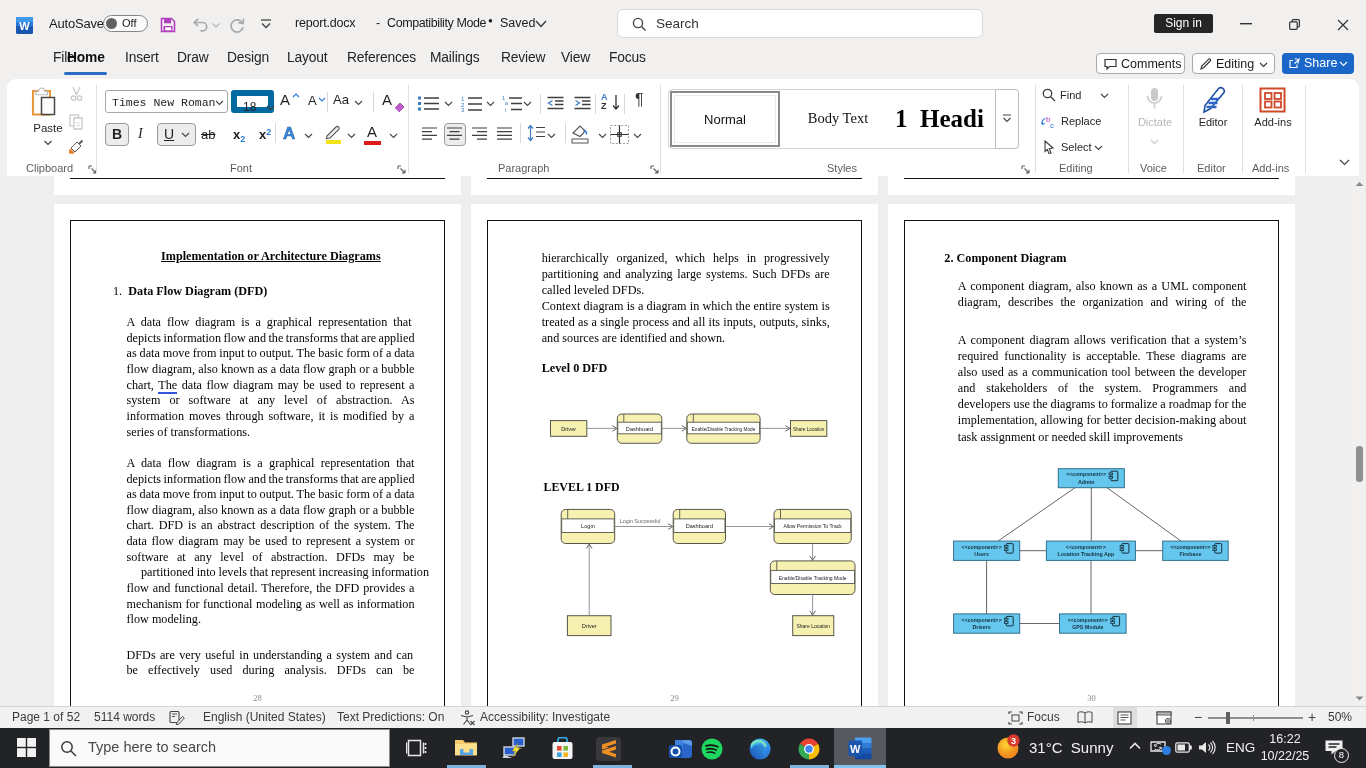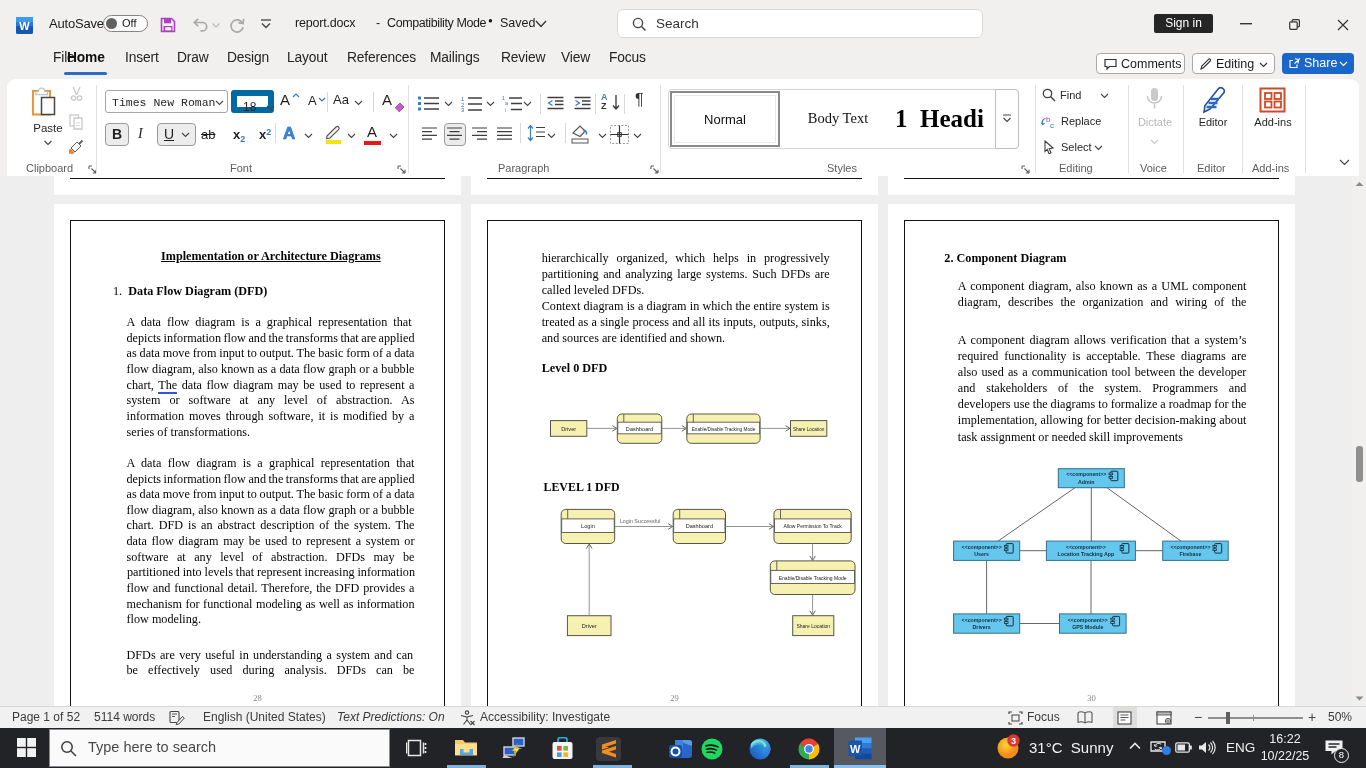--- a/index.html
+++ b/index.html
@@ -419,21 +419,21 @@
 <div class="jline" style="left:72.5px;top:189.2px;width:288px;word-spacing:6.004px;">system or software at any level of abstraction. As</div>
 <div class="jline" style="left:72.5px;top:204.9px;width:288px;word-spacing:1.855px;">information moves through software, it is modified by a</div>
 <div class="bline" style="left:72.5px;top:220.6px;width:288px;">series of transformations.</div>
 <div class="jline" style="left:72.5px;top:251.9px;width:288px;word-spacing:3.342px;">A data flow diagram is a graphical representation that</div>
 <div class="jline" style="left:72.5px;top:267.5px;width:288px;word-spacing:-0.553px;">depicts information flow and the transforms that are applied</div>
 <div class="jline" style="left:72.5px;top:283.2px;width:288px;word-spacing:-0.152px;">as data move from input to output. The basic form of a data</div>
 <div class="jline" style="left:72.5px;top:298.8px;width:288px;word-spacing:0.152px;">flow diagram, also known as a data flow graph or a bubble</div>
 <div class="jline" style="left:72.5px;top:314.4px;width:288px;word-spacing:1.826px;">chart. DFD is an abstract description of the system. The</div>
 <div class="jline" style="left:72.5px;top:330.0px;width:288px;word-spacing:1.658px;">data flow diagram may be used to represent a system or</div>
 <div class="jline" style="left:72.5px;top:345.7px;width:288px;word-spacing:5.412px;">software at any level of abstraction. DFDs may be</div>
-<div class="jline" style="left:73px;top:361.3px;width:288px;word-spacing:-0.172px;">partitioned into levels that represent increasing information</div>
+<div class="jline" style="left:87px;top:361.3px;width:288px;word-spacing:-0.172px;">partitioned into levels that represent increasing information</div>
 <div class="jline" style="left:72.5px;top:376.9px;width:288px;word-spacing:0.83px;">flow and functional detail. Therefore, the DFD provides a</div>
 <div class="jline" style="left:72.5px;top:392.6px;width:288px;word-spacing:0.382px;">mechanism for functional modeling as well as information</div>
 <div class="bline" style="left:72.5px;top:408.2px;width:288px;">flow modeling.</div>
 <div class="jline" style="left:72.5px;top:443.8px;width:288px;word-spacing:1.283px;"> DFDs are very useful in understanding a system and can</div>
 <div class="jline" style="left:72.5px;top:459.2px;width:288px;word-spacing:7.038px;">be effectively used during analysis. DFDs can be</div>
 <div class="abs" style="left:0;top:489px;width:407px;text-align:center;font-family:'Liberation Serif',serif;font-size:8.5px;color:#888;">28</div>
 </div>
 <div class="page" style="left:471px;top:28px;width:407px;height:502px;overflow:hidden;">
 <div class="abs" style="left:15.5px;top:15.5px;width:375px;height:600px;border:1.3px solid #111;"></div>
 <div class="jline" style="left:70.7px;top:47.1px;width:288px;word-spacing:4.847px;">hierarchically organized, which helps in progressively</div>
@@ -592,21 +592,21 @@
 </div>
 <div id="statusbar">
 <div class="abs" style="left:12px;top:3px;">Page 1 of 52</div>
 <div class="abs" style="left:94px;top:3px;">5114 words</div>
 <svg class="abs" style="left:169px;top:3px" width="16" height="15" viewBox="0 0 16 15">
       <rect x="1" y="1.5" width="9" height="11" rx="1" fill="none" stroke="#444" stroke-width="1.1"></rect>
       <path d="M3 4 h5 M3 6.5 h3" stroke="#444" stroke-width="0.9"></path>
       <path d="M8 12.5 L13.5 6.5 l1.8 1.6 L9.8 14 l-2.6 0.8 z" fill="#f5f5f5" stroke="#444" stroke-width="1"></path>
     </svg>
 <div class="abs" style="left:203px;top:3px;">English (United States)</div>
-<div class="abs" style="left:337px;top:3px;font-style:italic;">Text Predictions: On</div>
+<div class="abs" style="left:337px;top:3px;">Text Predictions: On</div>
 <svg class="abs" style="left:459px;top:3px" width="17" height="16" viewBox="0 0 17 16">
       <circle cx="8" cy="2.6" r="1.7" fill="none" stroke="#444" stroke-width="1.1"></circle>
       <path d="M2 5.5 l6 1.5 l6 -1.5 M8 7 v3 M8 10 l-3.5 4.5 M8 10 l3.5 4.5" fill="none" stroke="#444" stroke-width="1.1"></path>
       <path d="M11.5 11 l4 4 M15.5 11 l-4 4" stroke="#444" stroke-width="1.1"></path>
     </svg>
 <div class="abs" style="left:480px;top:3px;">Accessibility: Investigate</div>
 <svg class="abs" style="left:1008px;top:4px" width="15" height="14" viewBox="0 0 15 14">
       <path d="M1 3 v-2 h3 M11 1 h3 v2 M14 11 v2 h-3 M4 13 H1 v-2" fill="none" stroke="#444" stroke-width="1.2"></path>
       <rect x="4" y="4" width="7" height="6" fill="none" stroke="#444" stroke-width="1"></rect>
     </svg>

